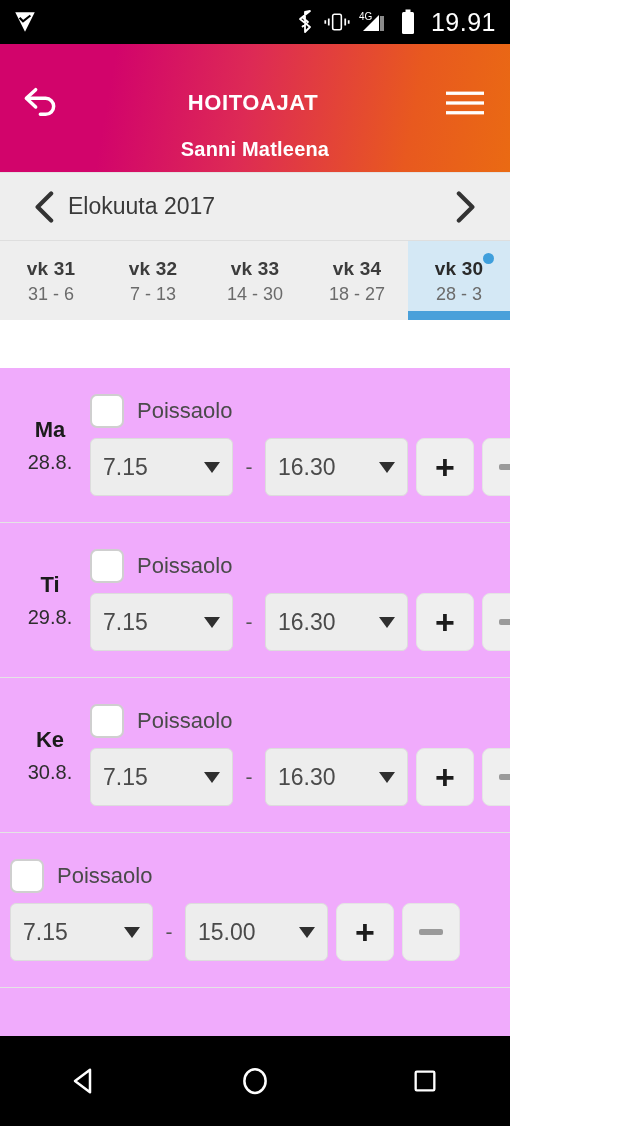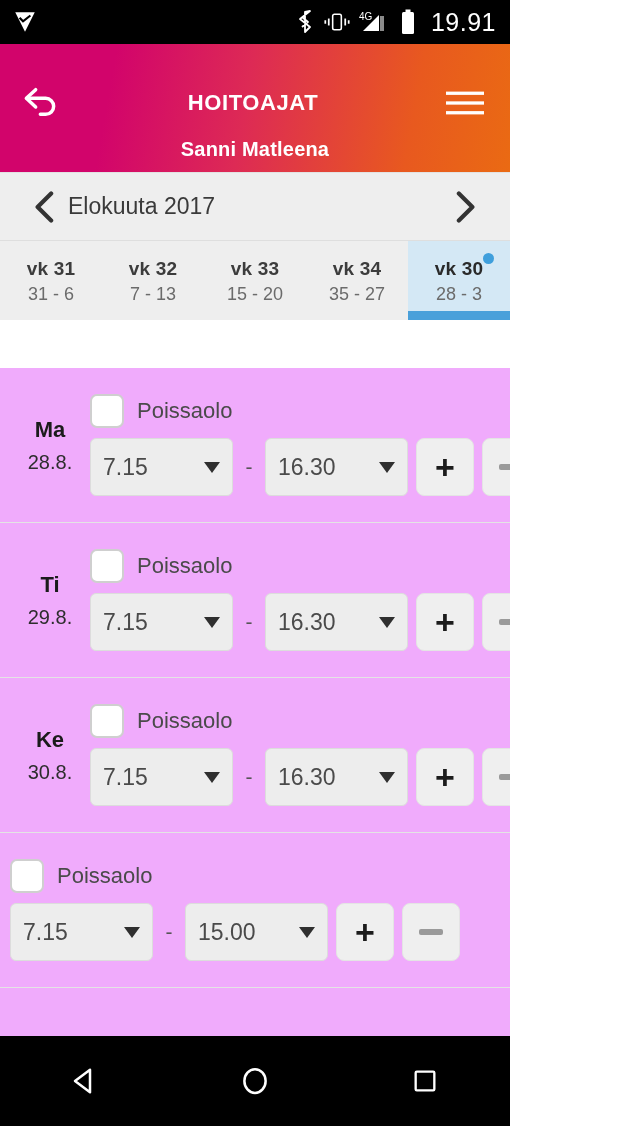--- a/index.html
+++ b/index.html
@@ -179,25 +179,25 @@
       <div class="weektab">
         <span class="wk">vk 31</span>
         <span class="rng">31 - 6</span>
       </div>
       <div class="weektab">
         <span class="wk">vk 32</span>
         <span class="rng">7 - 13</span>
       </div>
       <div class="weektab">
         <span class="wk">vk 33</span>
-        <span class="rng">15 - 20</span>
+        <span class="rng">14 - 30</span>
       </div>
       <div class="weektab">
         <span class="wk">vk 34</span>
-        <span class="rng">35 - 27</span>
+        <span class="rng">18 - 27</span>
       </div>
       <div class="weektab active">
         <span class="wk">vk 30</span>
         <span class="rng">28 - 3</span>
         <span class="dot"></span>
         <span class="underline"></span>
       </div>
     </div>
 
   <div class="daylist" id="daylist">

